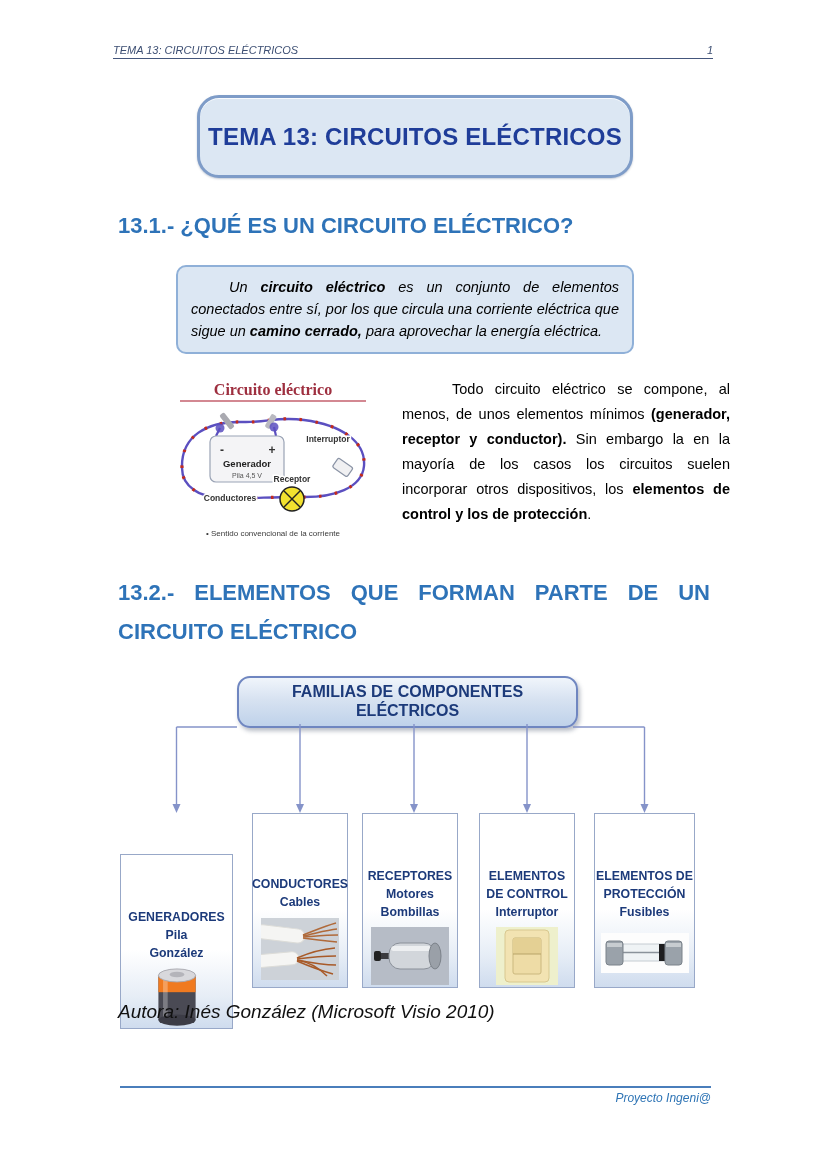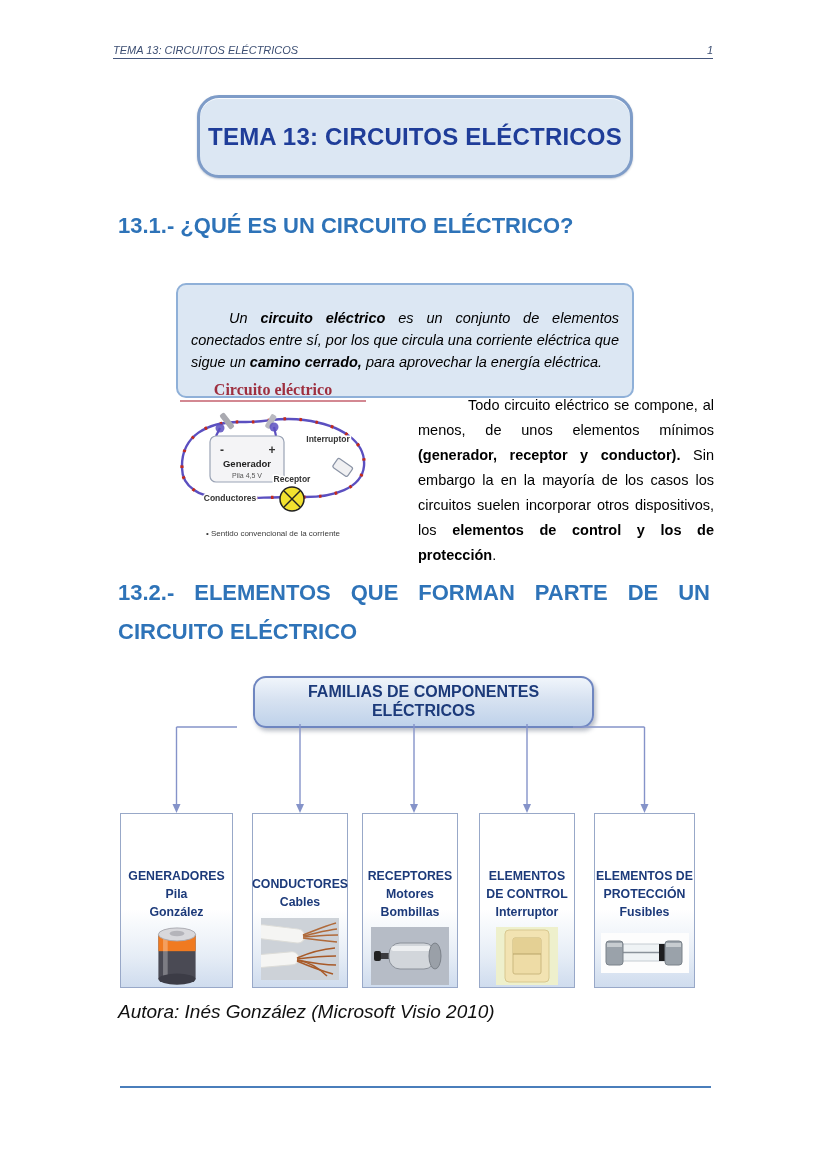--- a/index.html
+++ b/index.html
@@ -28,57 +28,57 @@
 
   .h-section{
     position:absolute;left:118px;width:592px;
     font-size:22px;font-weight:bold;color:var(--heading_blue);
   }
   #h-131{top:213px;}
   #h-132{top:574px;text-align:justify;line-height:1.75;}
 
   
   .def-box{
-    position:absolute;left:176px;top:283px;width:458px;min-height:64px;
+    position:absolute;left:176px;top:265px;width:458px;min-height:64px;
     background:var(--panel_bg);border:2px solid var(--panel_border);border-radius:10px;
-    padding:23px 13px;box-sizing:border-box;
+    padding:10px 13px;box-sizing:border-box;
     font-style:italic;font-size:14.5px;line-height:1.5;text-align:justify;
   }
   .def-box p{margin:0;text-indent:38px;}
 
   
   .intro-par{
     position:absolute;left:402px;top:377px;width:328px;
     font-size:14.5px;line-height:1.73;text-align:justify;
   }
-  .intro-par p{margin:16px;text-indent:50px;}
+  .intro-par p{margin:0;text-indent:50px;}
 
   
   .circuit-fig{position:absolute;left:152px;top:376px;width:242px;height:172px;}
 
   
   .fam-root{
     position:absolute;left:237px;top:676px;width:337px;height:48px;
     background:linear-gradient(180deg,#f0f5fb 0%,#d7e2f1 45%,#bfd2ea 100%);
     border:2px solid #6f86c0;border-radius:13px;
     box-shadow:2px 3px 4px rgba(100,110,130,.45);
     display:flex;flex-direction:column;align-items:center;justify-content:center;
-    font-size:16px;font-weight:bold;color:var(--navy);line-height:1.18;text-align:center;margin-left:16px;
+    font-size:16px;font-weight:bold;color:var(--navy);line-height:1.18;text-align:center;
   }
   .connectors{position:absolute;left:118px;top:724px;width:594px;height:90px;}
 
   .fam-box{
     position:absolute;top:813px;height:175px;box-sizing:border-box;
     border:1px solid #98a8c8;
     background:linear-gradient(180deg,#ffffff 0%,#ffffff 55%,#e6edf6 82%,#cfdcee 100%);
     display:flex;flex-direction:column;align-items:center;
     text-align:center;font-weight:bold;color:var(--navy);
     font-size:12.3px;line-height:1.45;
   }
-  #fam-0{left:120px;width:113px;}
+  #fam-0{left:120px;width:113px;margin-top:41px;}
   #fam-1{left:252px;width:96px;}
   #fam-2{left:362px;width:96px;}
   #fam-3{left:479px;width:96px;}
   #fam-4{left:594px;width:101px;}
   .fam-text{margin-top:54px;}
   #fam-1 .fam-text{margin-top:62px;}
   .fam-img{margin-top:6px;}
   #fam-4 .fam-img{margin-top:12px;}
 
   .visio-caption{
@@ -269,14 +269,15 @@
       <rect x="5" y="8" width="17" height="24" rx="3" fill="#9aa2aa" stroke="#7a828a" stroke-width="1"></rect>
       <rect x="64" y="8" width="17" height="24" rx="3" fill="#9aa2aa" stroke="#7a828a" stroke-width="1"></rect>
       <rect x="6" y="10" width="15" height="4" fill="rgba(255,255,255,0.45)"></rect>
       <rect x="65" y="10" width="15" height="4" fill="rgba(255,255,255,0.45)"></rect>
     </svg>
   </div>
 
   <div class="visio-caption">Autora: Inés González (Microsoft Visio 2010)</div>
 
   <div class="doc-footer-line"></div>
+  <div class="doc-footer-text">Proyecto Ingeni@</div>
 
 </div>
 
 </body></html>

